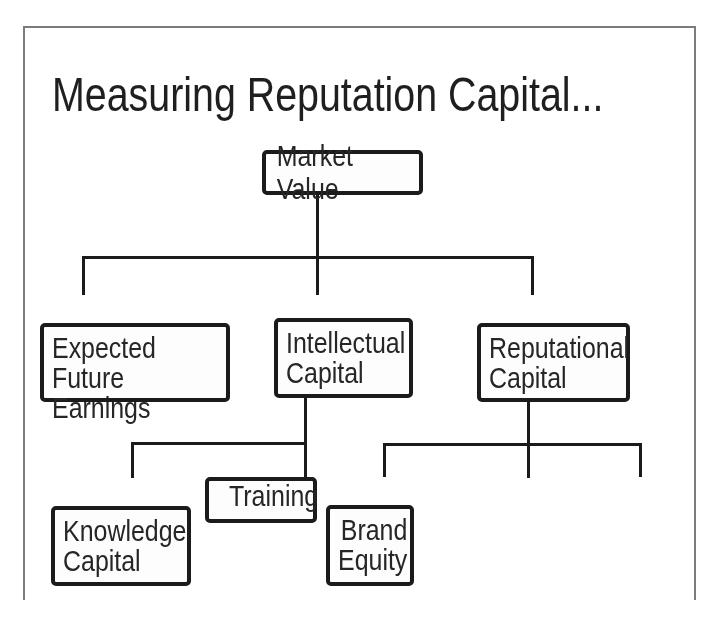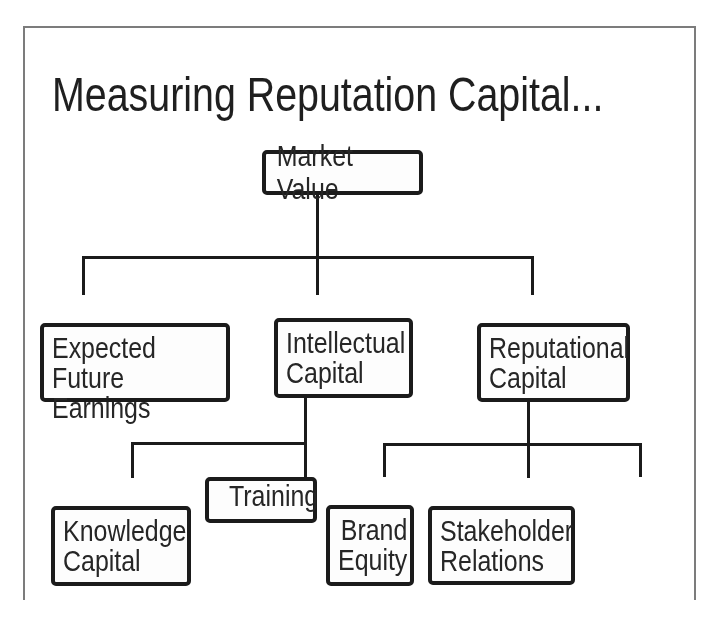--- a/index.html
+++ b/index.html
@@ -146,19 +146,15 @@
 
   <div class="node n-training vcenter">
     <span class="lbl">Training</span>
   </div>
 
   <div class="node n-brand multi">
     <span class="lbl">Brand
 Equity</span>
   </div>
 
-  <div class="node n-stakeholder multi">
-    <span class="lbl">Stakeholder
-Relations</span>
-  </div>
 
 
 </div>
 
 </body></html>

